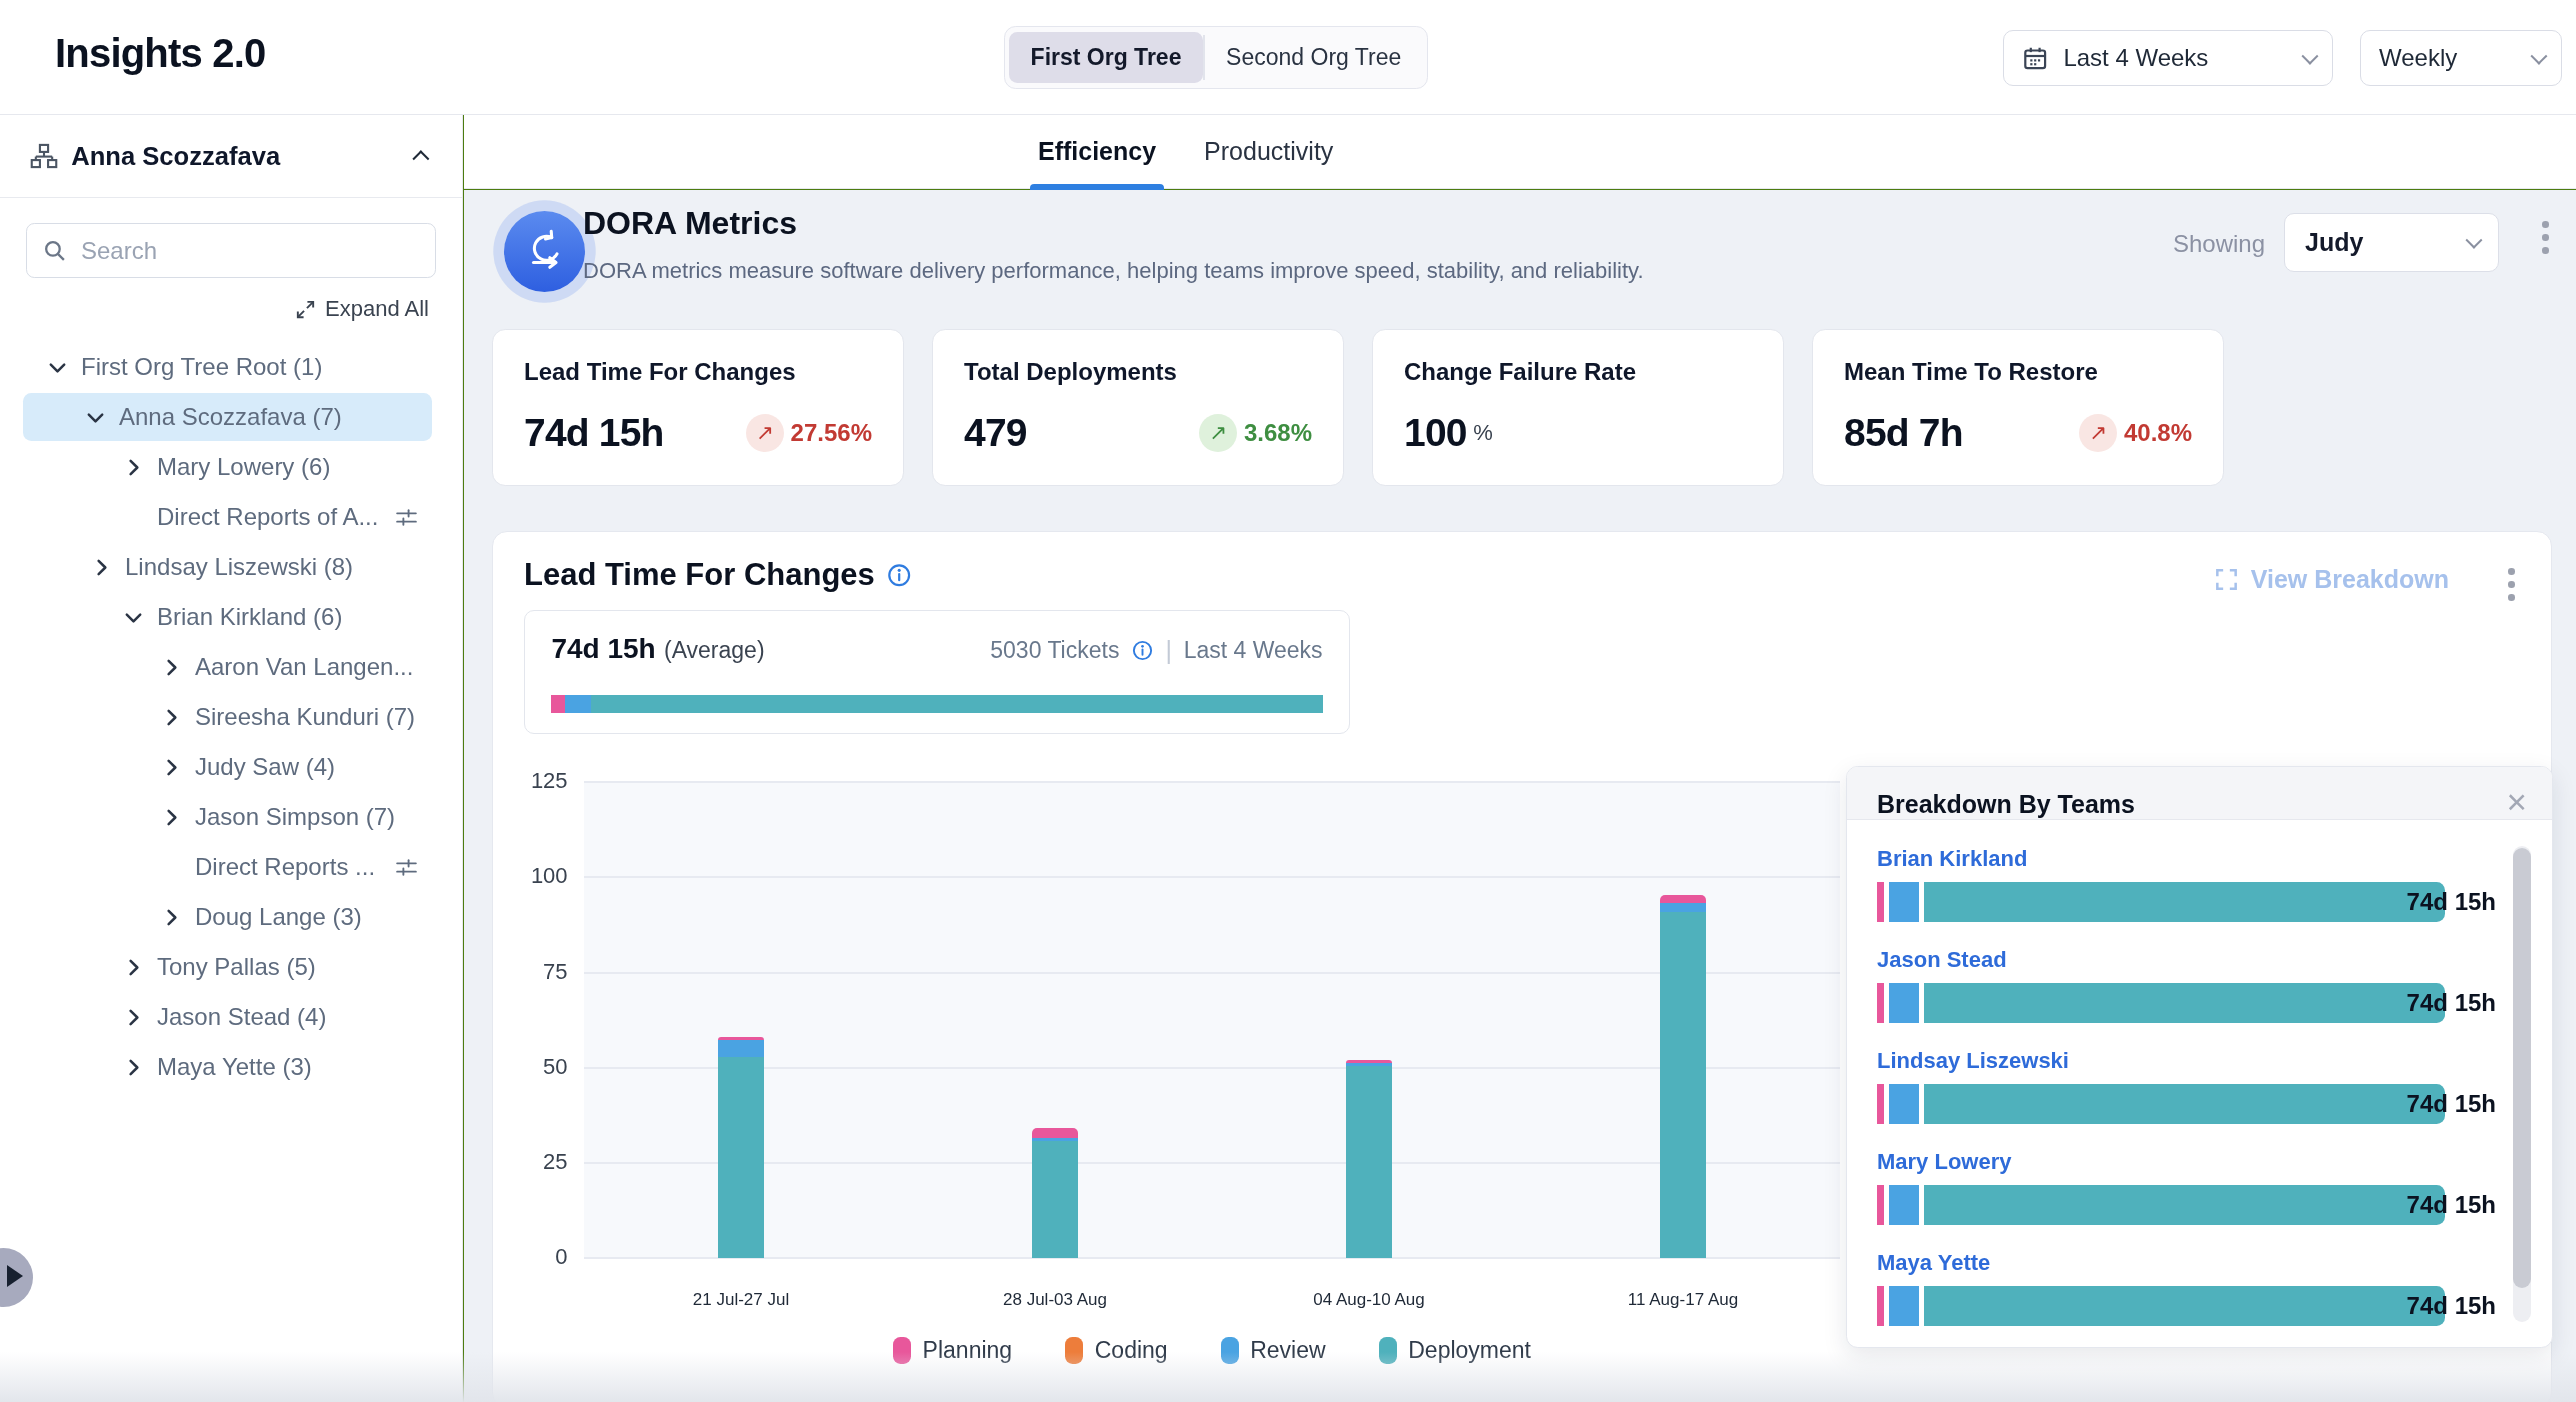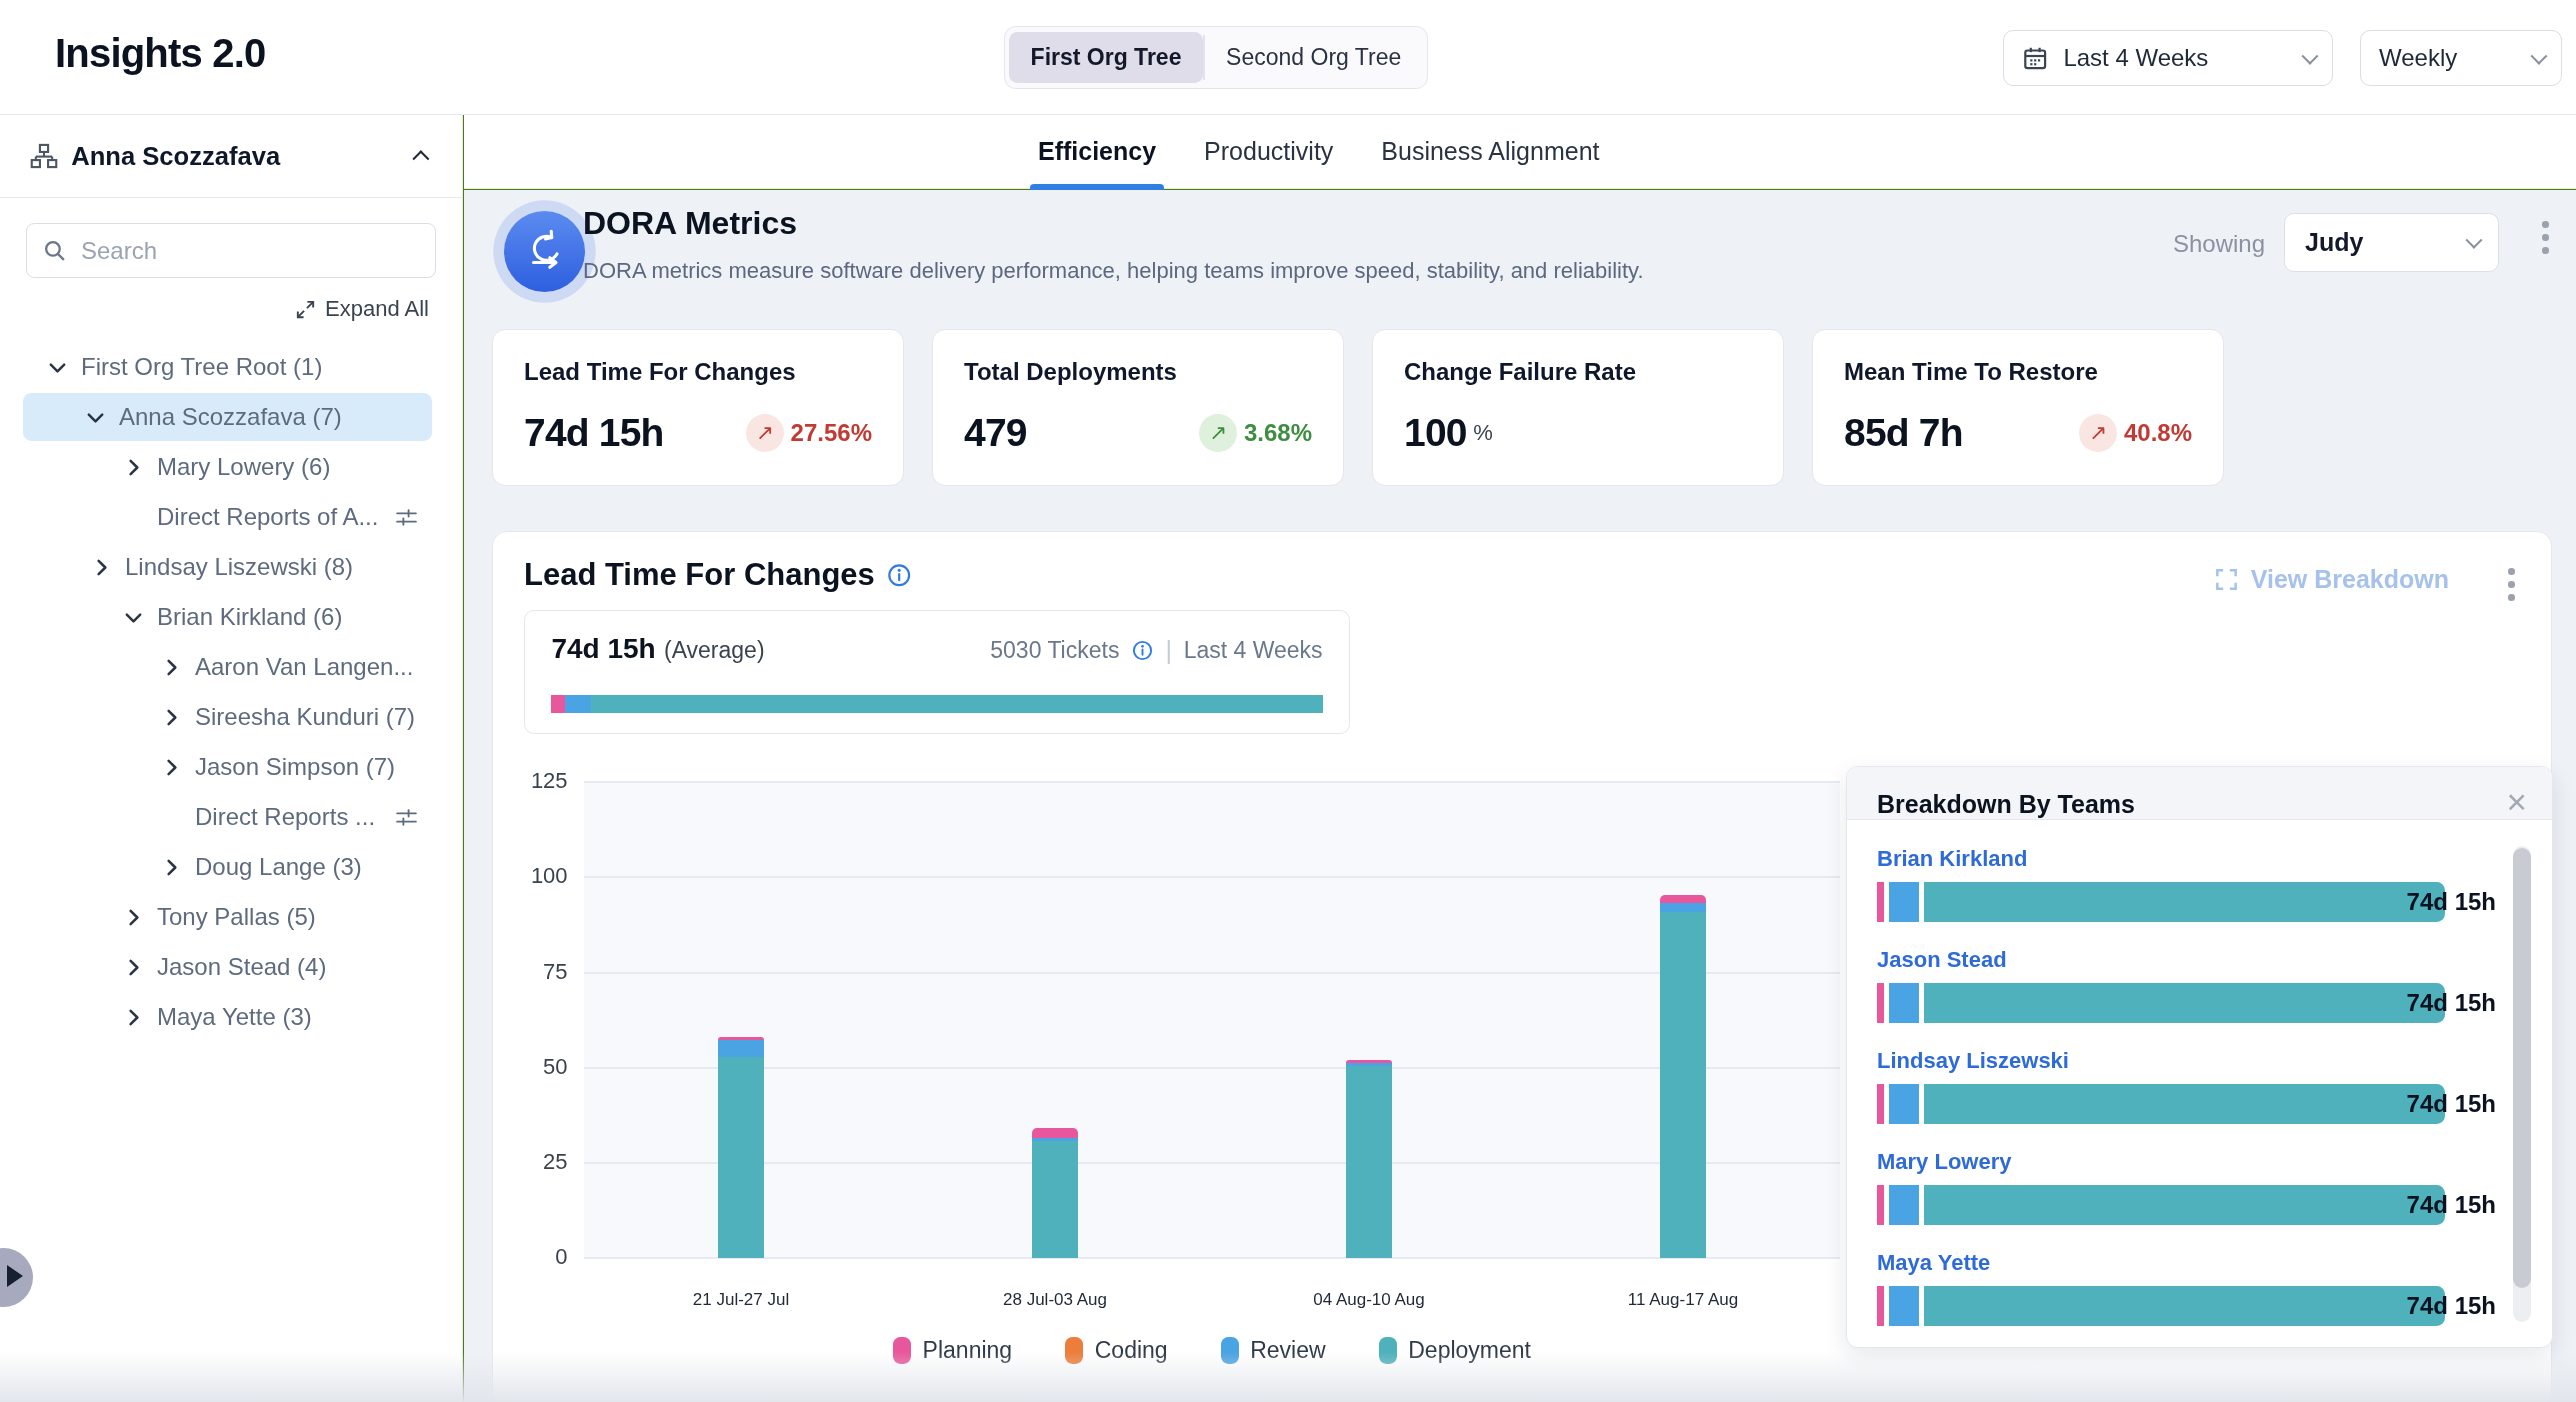--- a/index.html
+++ b/index.html
@@ -285,20 +285,28 @@
             </svg>
           </span>
           <span class="tree-label">Sireesha Kunduri (7)</span>
         </div>
         <div class="tree-row" style="padding-left: 160px;">
           <span class="tree-chev">
             <svg width="23" height="23" viewBox="0 0 24 24" fill="none" stroke="#2A3444" stroke-width="2.6" stroke-linecap="round" stroke-linejoin="round">
               <polyline points="9,5 16,12 9,19"></polyline>
             </svg>
           </span>
+          <span class="tree-label">Judy Saw (4)</span>
+        </div>
+        <div class="tree-row" style="padding-left: 160px;">
+          <span class="tree-chev">
+            <svg width="23" height="23" viewBox="0 0 24 24" fill="none" stroke="#2A3444" stroke-width="2.6" stroke-linecap="round" stroke-linejoin="round">
+              <polyline points="9,5 16,12 9,19"></polyline>
+            </svg>
+          </span>
           <span class="tree-label">Jason Simpson (7)</span>
         </div>
         <div class="tree-row" style="padding-left: 160px;">
           <span class="tree-chev"></span>
           <span class="tree-label">Direct Reports ...</span>
           <span class="filter-ic">
             <svg width="25" height="25" viewBox="0 0 24 24" fill="none" stroke="#5E6B7E" stroke-width="1.8" stroke-linecap="round">
               <line x1="3" y1="8" x2="21" y2="8"></line>
               <line x1="14" y1="5" x2="14" y2="11"></line>
               <line x1="3" y1="16" x2="21" y2="16"></line>
@@ -343,23 +351,20 @@
 
   <main class="main">
     <nav class="tabbar">
       <div class="tabs" id="tabs">
           <div class="tab active">
             <span>Efficiency</span>
             <div class="underline"></div>
           </div>
           <div class="tab">
             <span>Productivity</span>
-          </div>
-          <div class="tab">
-            <span>Business Alignment</span>
           </div>
         </div>
     </nav>
 
     <section class="content">
 
       <div class="dora-icon">
         <svg width="46" height="46" viewBox="0 0 48 48" fill="none" stroke="#FFFFFF" stroke-width="3.2" stroke-linecap="round" stroke-linejoin="round">
           <path d="M31 10 A12.5 12.5 0 1 0 36.5 27"></path>
           <polyline points="30.5,3.5 31,10 24.5,11.5"></polyline>

